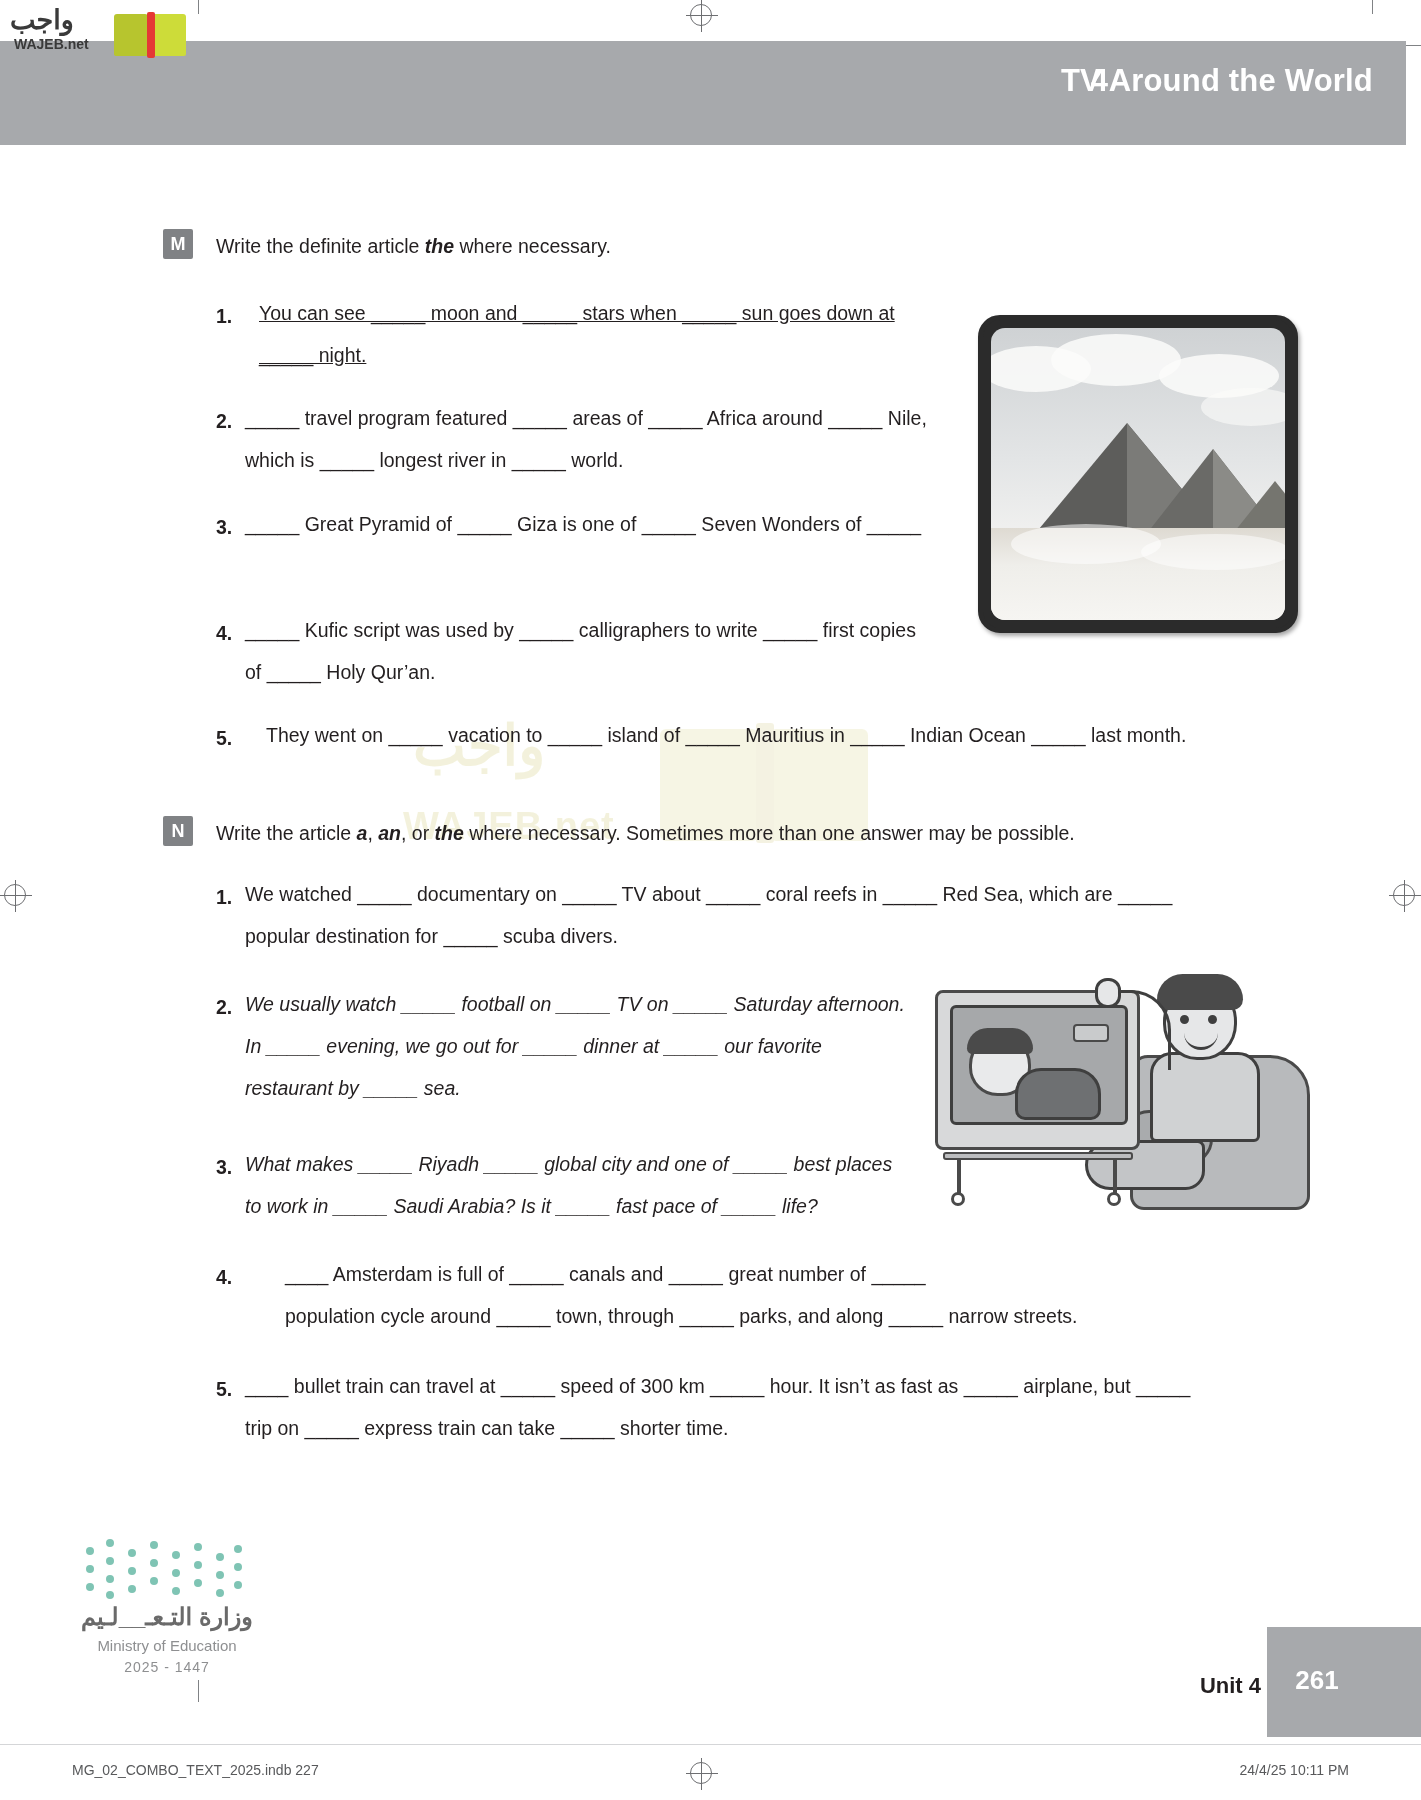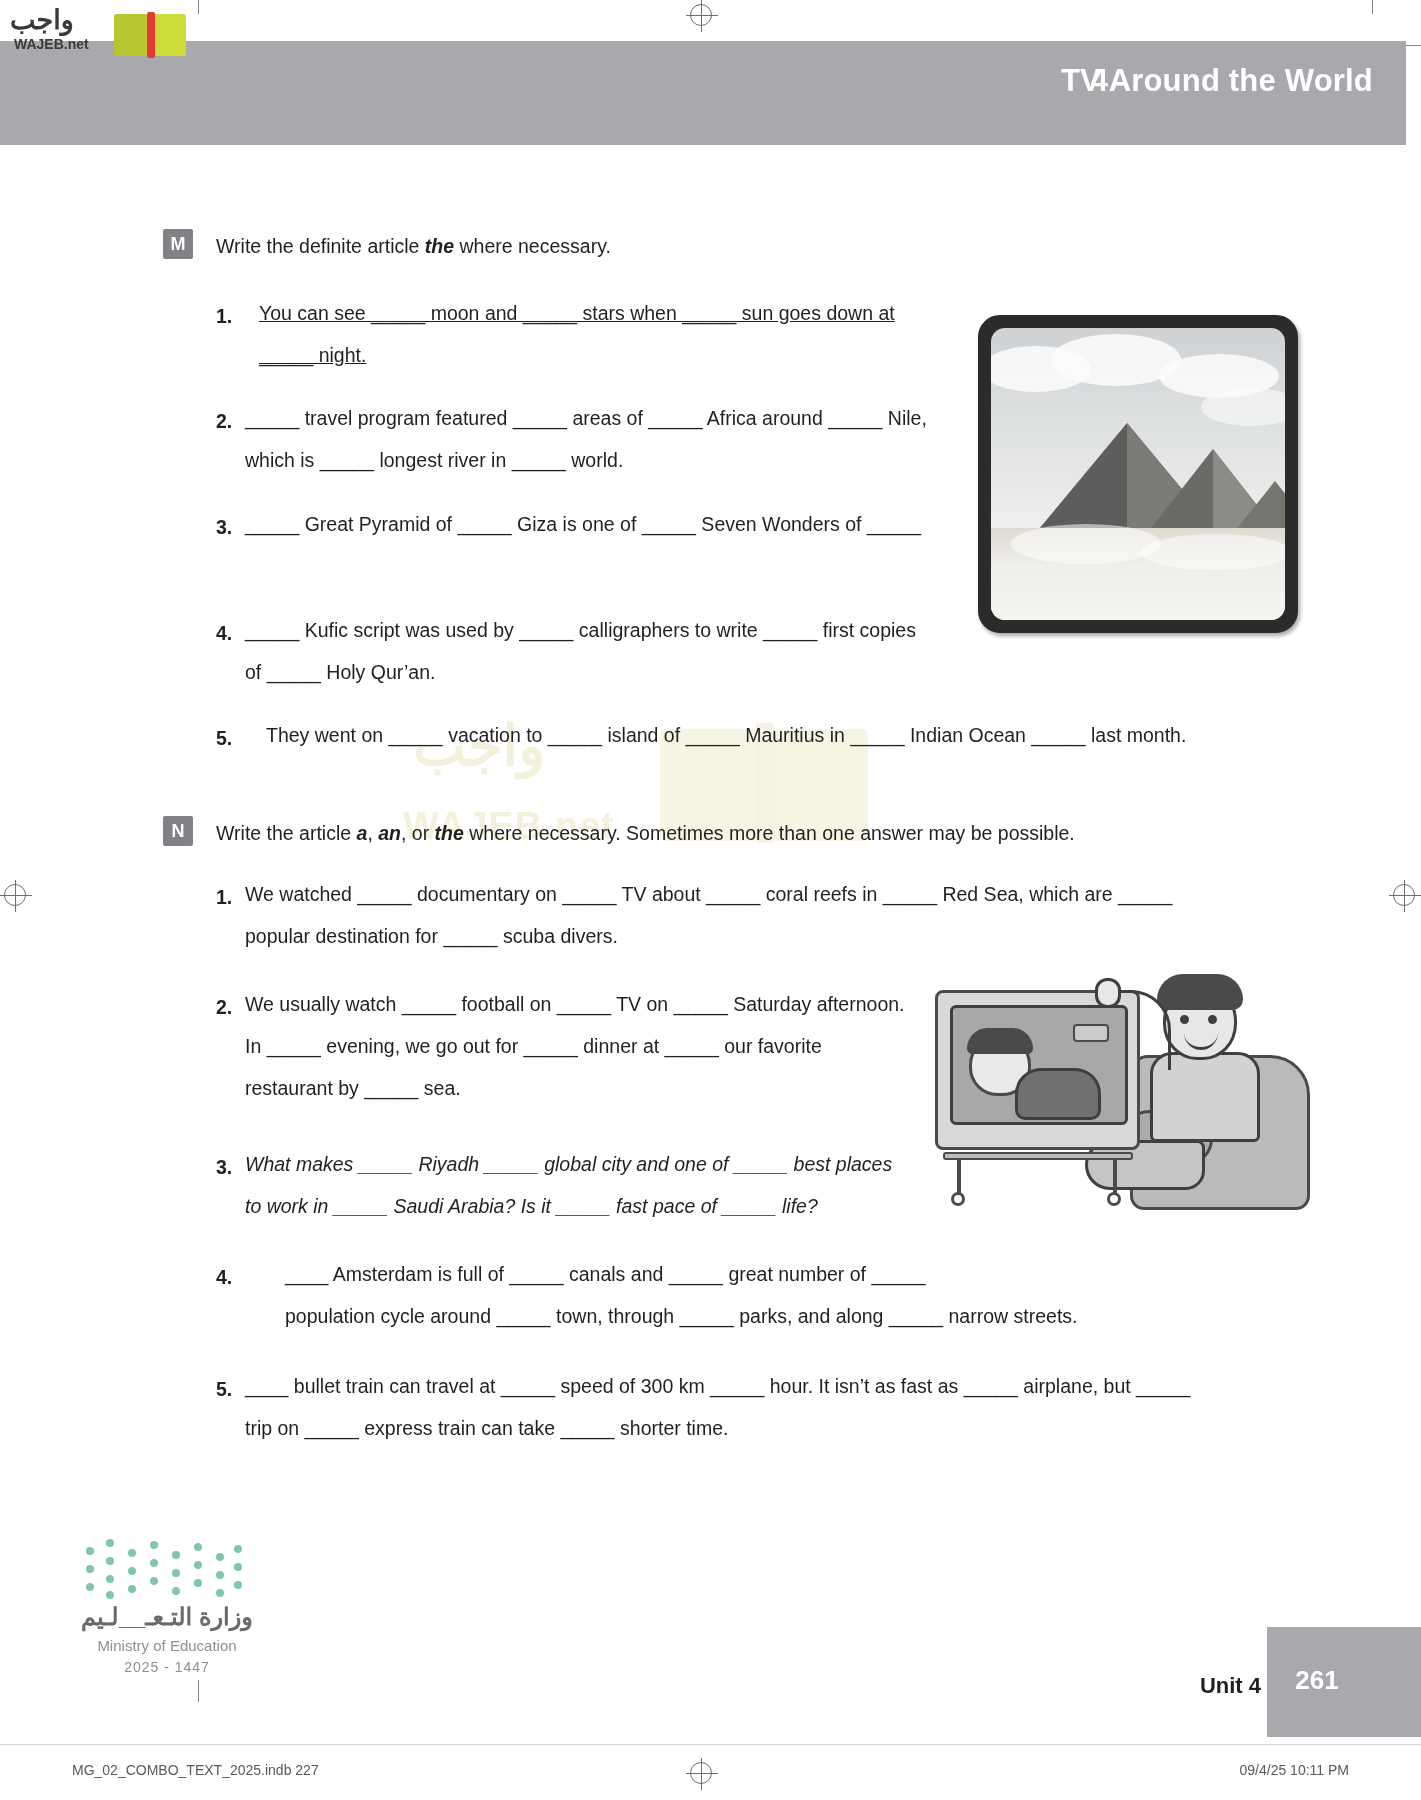--- a/index.html
+++ b/index.html
@@ -551,21 +551,21 @@
       <span>Write the article </span><b>a</b><span>, </span><b>an</b><span>, or </span><b>the</b><span> where necessary. Sometimes more than one answer may be possible.</span>
     </div>
 
     <div class="q-num" style="left:216px; top:886px;">1.</div>
     <div class="q-text" style="left:245px; top:873px; width:1080px;">
       <div>We watched _____ documentary on _____ TV about _____ coral reefs in _____ Red Sea, which are _____</div>
       <div>popular destination for _____ scuba divers.</div>
     </div>
 
     <div class="q-num" style="left:216px; top:996px;">2.</div>
-    <div class="q-text" style="left:245px; top:983px; width:700px;">
+    <div class="q-text" style="left:245px; top:983px; width:700px;font-style:italic;">
       <div>We usually watch _____ football on _____ TV on _____ Saturday afternoon.</div>
       <div>In _____ evening, we go out for _____ dinner at _____ our favorite</div>
       <div>restaurant by _____ sea.</div>
     </div>
 
     <div class="q-num" style="left:216px; top:1156px;">3.</div>
     <div class="q-text" style="left:245px; top:1143px; width:700px;font-style:italic;">
       <div>What makes _____ Riyadh _____ global city and one of _____ best places</div>
       <div>to work in _____ Saudi Arabia? Is it _____ fast pace of _____ life?</div>
     </div>
@@ -643,15 +643,15 @@
     <div class="moe-en">Ministry of Education</div>
     <div class="moe-yr">2025 - 1447</div>
   </div>
 
   <div class="page-badge"></div>
   <div class="unit-label">Unit 4</div>
   <div class="page-num">261</div>
 
   <div class="footer-rule"></div>
   <div class="footer-left">MG_02_COMBO_TEXT_2025.indb   227</div>
-  <div class="footer-right">09/4/25   10:11 PM</div>
+  <div class="footer-right">24/4/25   10:11 PM</div>
 
 </div>
 
 </body></html>

